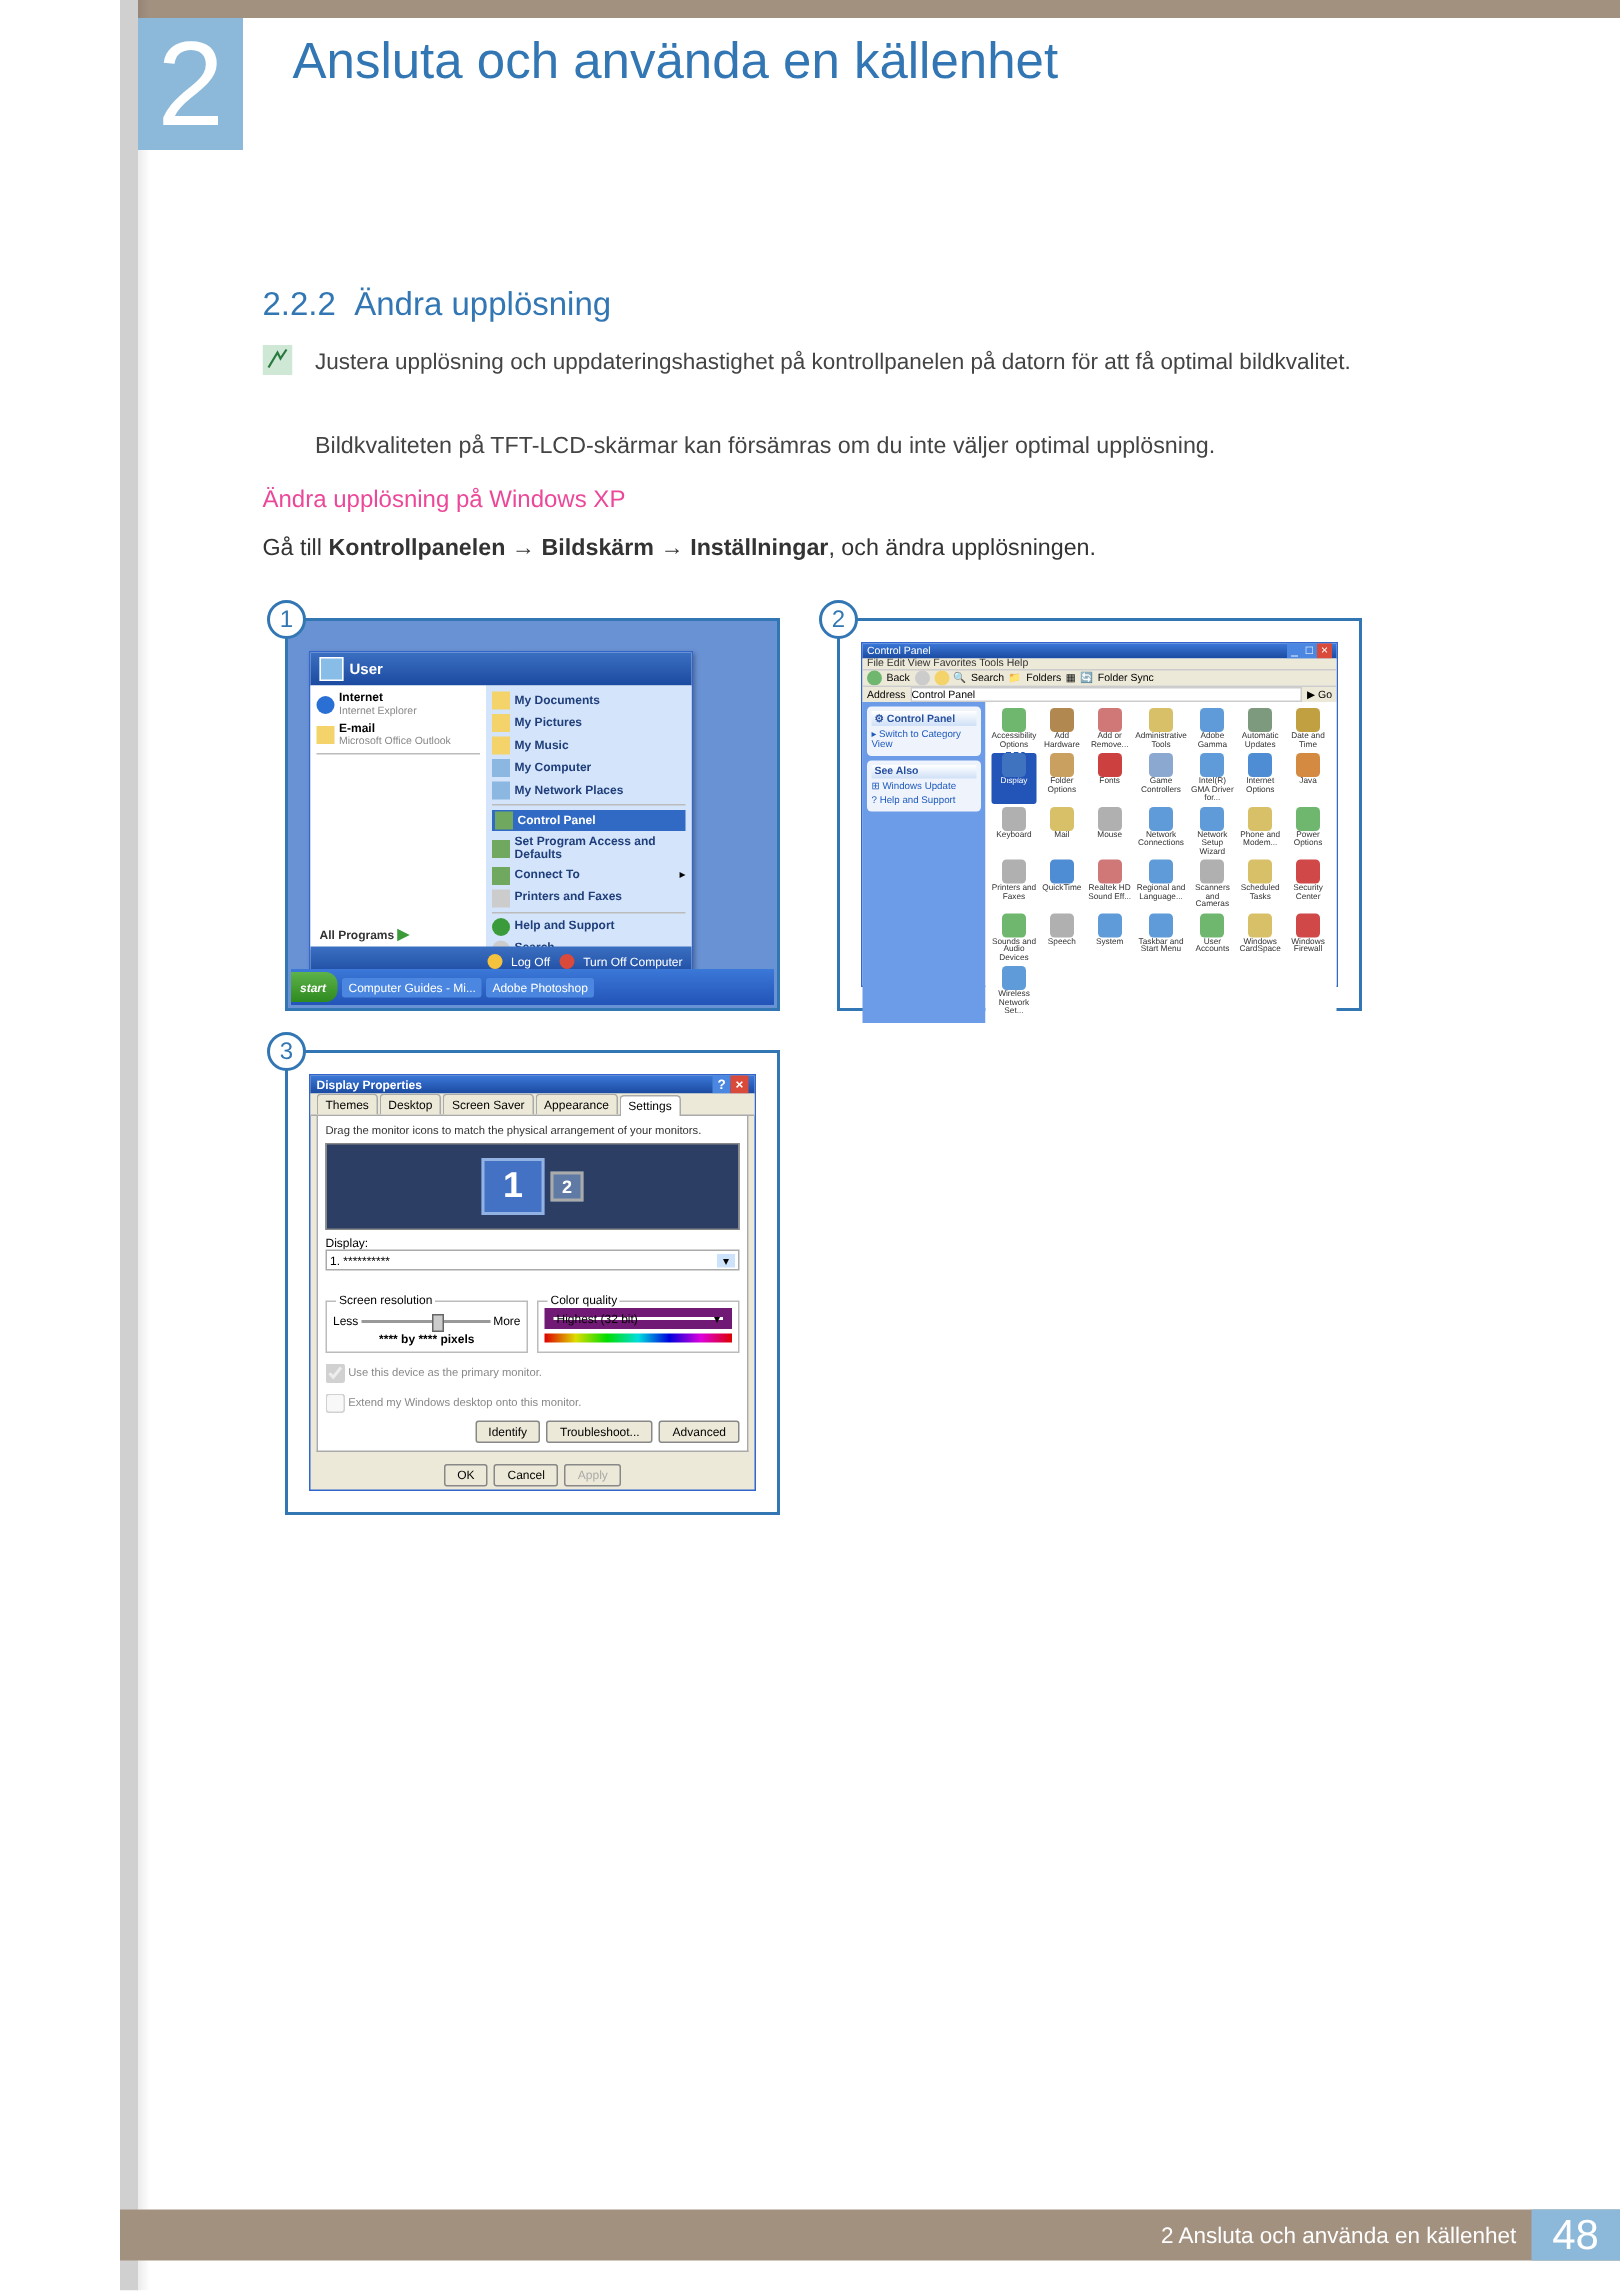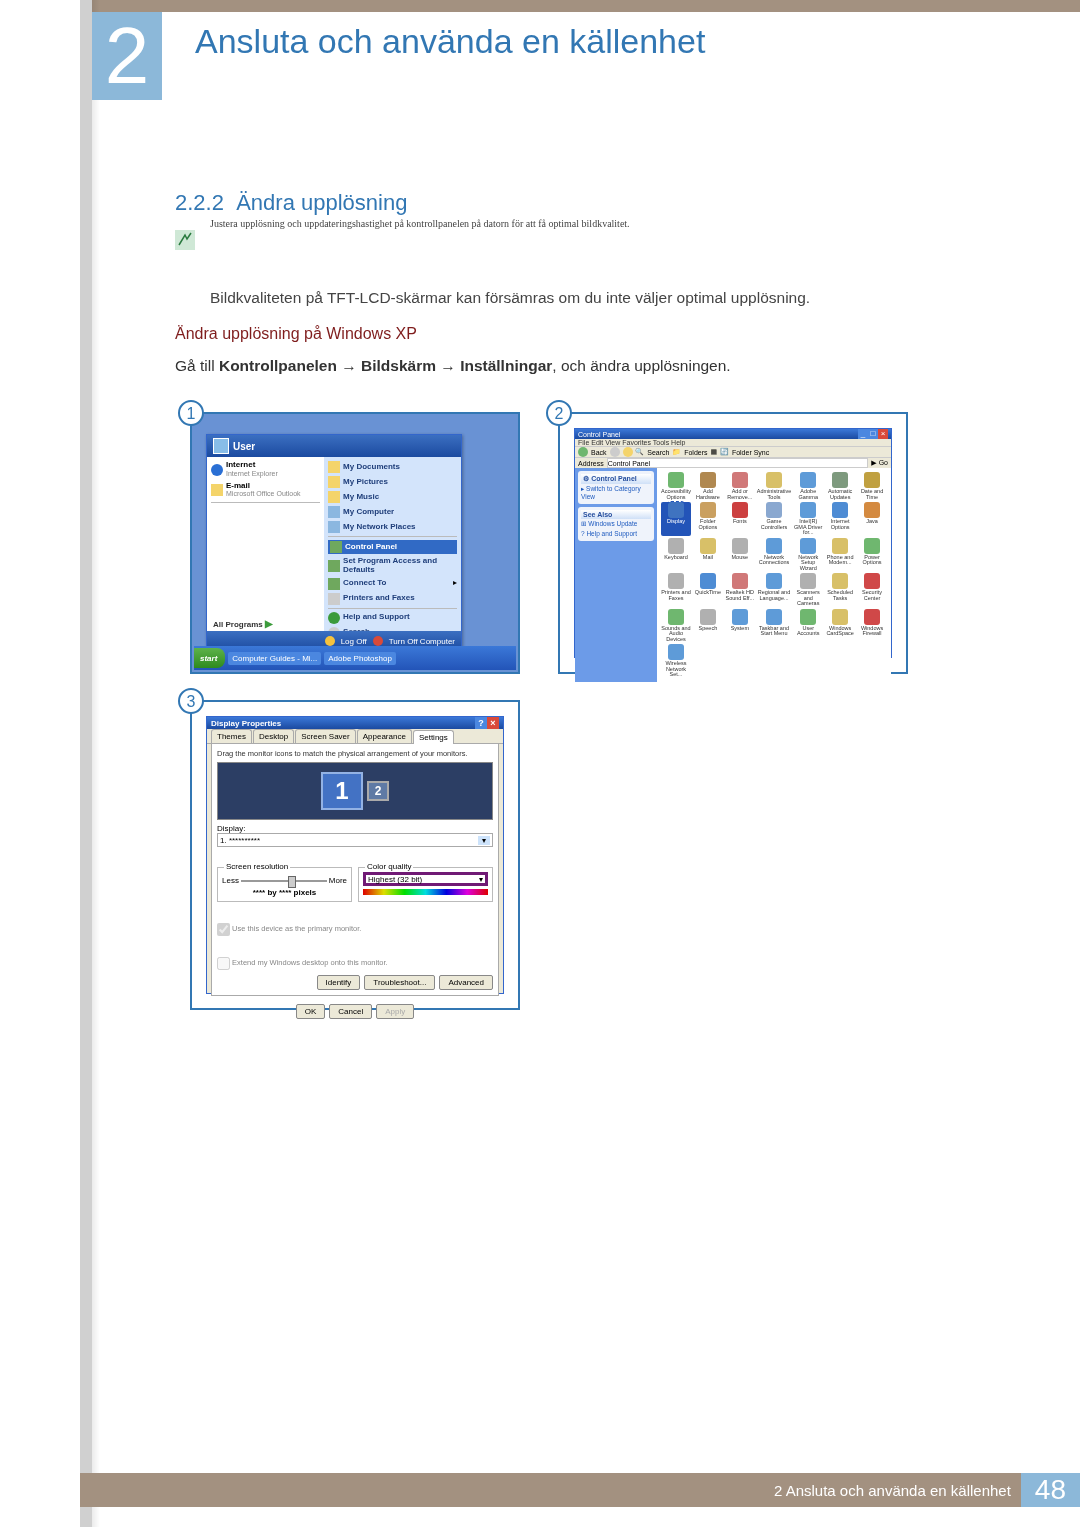--- a/index.html
+++ b/index.html
@@ -54,32 +54,32 @@
     font-weight: 400;
   }
   .info-icon {
     position: absolute;
     top: 230px; left: 175px;
     width: 20px; height: 20px;
   }
   .info-icon svg { width: 20px; height: 20px; }
   .para1 {
     position: absolute;
-    top: 216px; left: 210px; right: 120px;
-    font-size: 10px; color: #444; line-height: 1.6; font-family: Liberation Serif, serif;
+    top: 230px; left: 210px; right: 120px;
+    font-size: 15px; color: #444; line-height: 1.6;
   }
   .para2 {
     position: absolute;
     top: 286px; left: 210px; right: 120px;
     font-size: 15.5px; color: #444; line-height: 1.6;
   }
   .sub-heading {
     position: absolute;
     top: 325px; left: 175px;
-    font-size: 16px; color: #7f1d1d;
+    font-size: 16px; color: #ec4899;
   }
   .nav-line {
     position: absolute;
     top: 357px; left: 175px;
     font-size: 15.5px; color: #333;
   }
   .nav-line .b { font-weight: bold; }
 
   
   .footer-stripe {
@@ -249,23 +249,23 @@
   .dp-label { font-size:8px; margin-top:4px; }
   .dp-select { width:100%; height:14px; border:1px solid #aaa; font-size:8px; padding:0 2px; background:#fff; display:flex; align-items:center; justify-content:space-between; }
   .dp-select .arrow { width:12px; text-align:center; background:#cde3fb; }
   .dp-row { display:flex; gap:6px; margin-top:20px; }
   .dp-col { flex:1; border:1px solid #bbb; padding:4px; position:relative; }
   .dp-col .legend { position:absolute; top:-6px; left:6px; background:#fff; padding:0 2px; font-size:8px; }
   .dp-slider { display:flex; align-items:center; gap:2px; margin-top:4px; }
   .dp-slider .track { flex:1; height:2px; background:#999; position:relative; }
   .dp-slider .track::after { content:''; position:absolute; left:55%; top:-4px; width:6px; height:10px; background:#ccc; border:1px solid #666; }
   .dp-res { text-align:center; font-size:8px; margin-top:3px; font-weight:bold; }
-  .dp-cq { height:14px; border:3px solid #701a75; display:flex; align-items:center; justify-content:space-between; font-size:8px; padding:0 2px; }
+  .dp-cq { height:14px; border:6px solid #701a75; display:flex; align-items:center; justify-content:space-between; font-size:8px; padding:0 2px; }
   .dp-bar { height:6px; margin-top:3px; background: linear-gradient(to right,#d00,#dd0,#0d0,#0dd,#00d,#d0d,#d00); }
-  .dp-chk { font-size:7.5px; color:#888; margin-top:21px; }
+  .dp-chk { font-size:7.5px; color:#888; margin-top:7px; }
   .dp-chk input { vertical-align:middle; }
   .dp-btns { display:flex; justify-content:flex-end; gap:4px; margin-top:5px; }
   .dp-btn { border:1px solid #888; background:#ece9d8; padding:2px 8px; font-size:8px; border-radius:2px; }
   .dp-foot { display:flex; justify-content:center; gap:4px; padding:4px; }
 </style>
 </head>
 <body>
 
 <div class="top-stripe"></div>
 <div class="left-stripe"></div>

